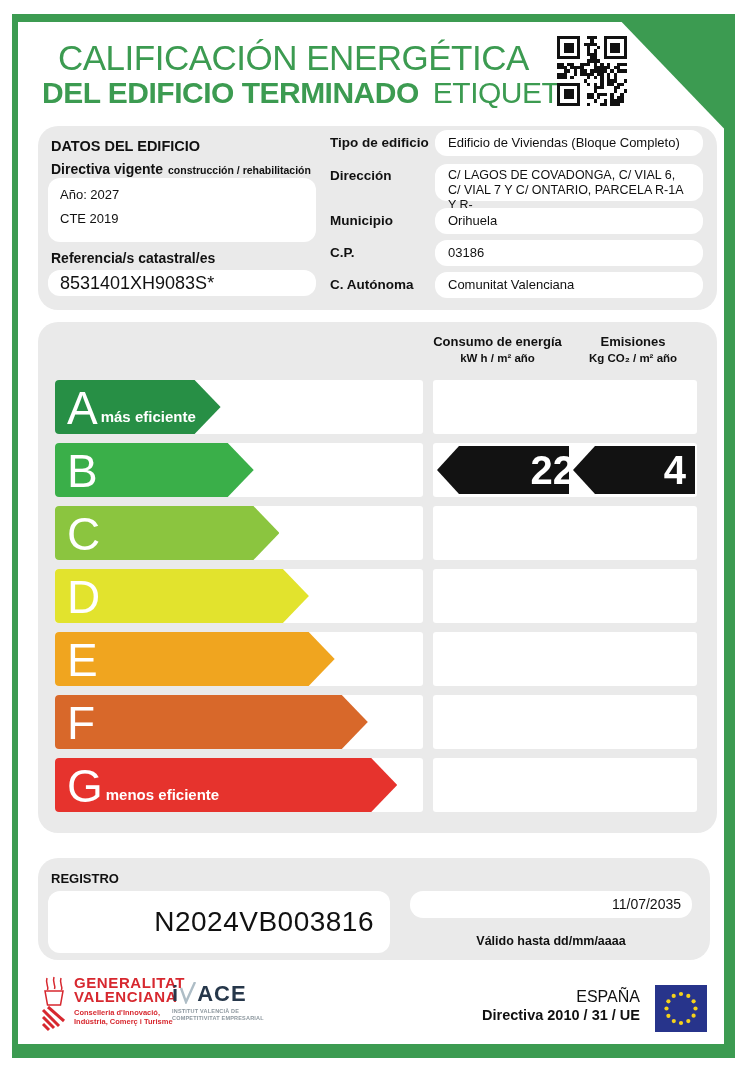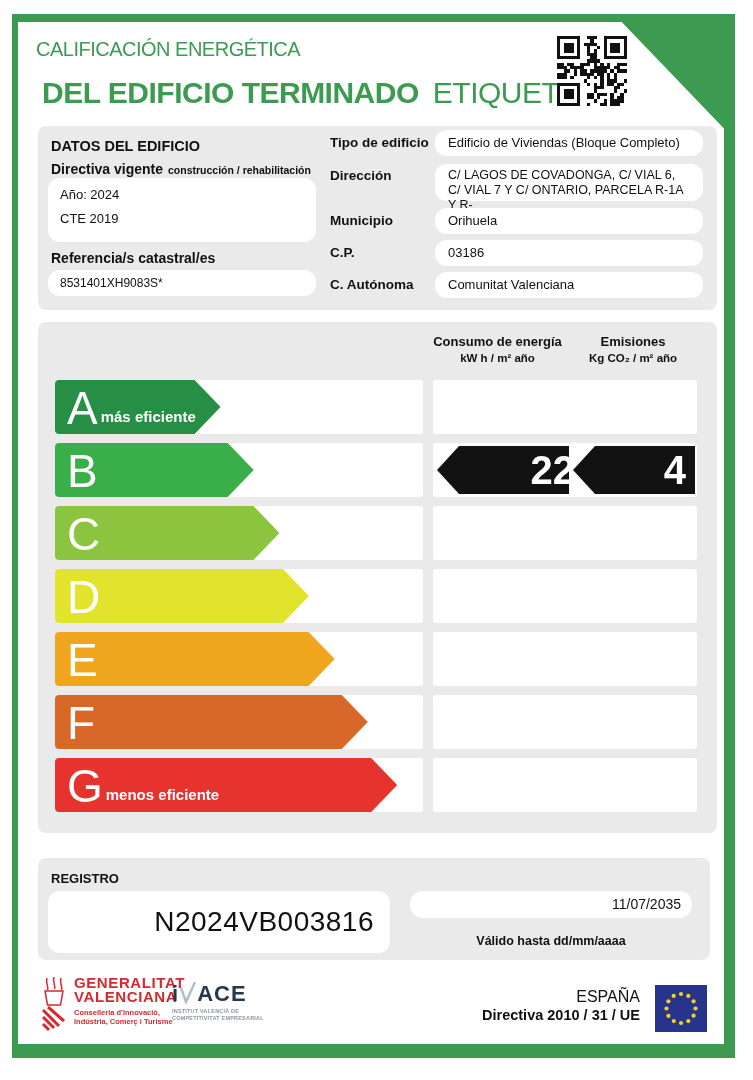--- a/index.html
+++ b/index.html
@@ -6,38 +6,38 @@
   .page{position:relative;width:753px;height:1080px;background:#fff;overflow:hidden;
         font-family:"Liberation Sans","DejaVu Sans",sans-serif;color:#111;}
   
   .frame{position:absolute;background:var(--brand-green);}
   .frame.top{left:12px;top:14px;width:723px;height:8px;}
   .frame.left{left:12px;top:14px;width:6px;height:1044px;}
   .frame.right{left:724px;top:14px;width:11px;height:1044px;}
   .frame.bottom{left:12px;top:1044px;width:723px;height:14px;}
   .wedge{position:absolute;left:600px;top:14px;}
   
-  .title1{position:absolute;left:36px;top:38px;font-size:20px;font-weight:500;color:var(--brand-green);letter-spacing:-0.5px;white-space:nowrap;}
+  .title1{position:absolute;left:58px;top:38px;font-size:35px;font-weight:500;color:var(--brand-green);letter-spacing:-0.5px;white-space:nowrap;}
   .title2{position:absolute;left:42px;top:76px;font-size:30px;color:var(--brand-green);letter-spacing:-0.5px;white-space:nowrap;}
   .title2 .b{font-weight:700;margin-right:14px;}
   .qr{position:absolute;left:557px;top:36px;width:70px;height:70px;}
   .qr svg{display:block;width:70px;height:70px;fill:#111;shape-rendering:crispEdges;}
   
-  .panel{position:absolute;background:var(--panel-gray);border-radius:8px;}
+  .panel{position:absolute;background:var(--panel-gray);border-radius:20px;}
   .whitebox{position:absolute;background:#fff;border-radius:12px;box-sizing:border-box;}
   .lbl{position:absolute;font-weight:700;font-size:13.5px;color:#111;}
   
   #building{left:38px;top:126px;width:679px;height:184px;}
   .sect-title{position:absolute;left:13px;top:12px;font-size:14.5px;font-weight:700;}
   .norm-lab{position:absolute;left:13px;top:35px;font-size:14px;font-weight:700;}
   .norm-sub{position:absolute;left:130px;top:38px;font-size:10.5px;font-weight:700;}
   .normbox{left:10px;top:52px;width:268px;height:64px;padding:9px 12px;font-size:13px;}
   .normbox div{margin-bottom:9px;}
   .ref-lab{position:absolute;left:13px;top:124px;font-size:14px;font-weight:700;}
-  .refbox{left:10px;top:144px;width:268px;height:26px;font-size:12px;line-height:26px;padding:0 12px;}
+  .refbox{left:10px;top:144px;width:268px;height:26px;font-size:18px;line-height:26px;padding:0 12px;}
   .field-lab{left:292px;font-size:13.5px;}
   .field-box{left:397px;width:268px;font-size:13px;padding:0 13px;}
   .oneline{line-height:26px;height:26px;white-space:nowrap;overflow:hidden;}
   .twoline{height:37px;font-size:12.5px;line-height:15px;padding-top:4px;}
   
   #scale{left:38px;top:322px;width:679px;height:511px;}
   .scale-title{position:absolute;left:13px;top:17px;font-size:17.5px;font-weight:500;letter-spacing:-0.3px;color:#1a1a1a;}
   .colhead{position:absolute;top:12px;text-align:center;font-weight:700;}
   .colhead .t{font-size:13px;}
   .colhead .u{font-size:11.5px;margin-top:3px;}
@@ -235,21 +235,21 @@
         <rect x="17" y="20" width="1" height="1"></rect>
         <rect x="18" y="20" width="1" height="1"></rect>
       </svg>
     </div>
 
   <div id="building" class="panel">
     <div class="sect-title">DATOS DEL EDIFICIO</div>
     <div class="norm-lab">Directiva vigente</div>
     <div class="norm-sub">construcción / rehabilitación</div>
     <div class="whitebox normbox">
-      <div>Año: 2024</div>
+      <div>Año: 2027</div>
       <div>CTE 2019</div>
     </div>
     <div class="ref-lab">Referencia/s catastral/es</div>
     <div class="whitebox refbox oneline">8531401XH9083S*</div>
 
     <div class="lbl field-lab" style="top:9px">Tipo de edificio</div>
     <div class="whitebox field-box oneline" style="top:4px">Edificio de Viviendas (Bloque Completo)</div>
     <div class="lbl field-lab" style="top:42px">Dirección</div>
     <div class="whitebox field-box twoline" style="top:38px">C/ LAGOS DE COVADONGA, C/ VIAL 6, C/ VIAL 7 Y C/ ONTARIO, PARCELA R-1A Y R-</div>
     <div class="lbl field-lab" style="top:87px">Municipio</div>

